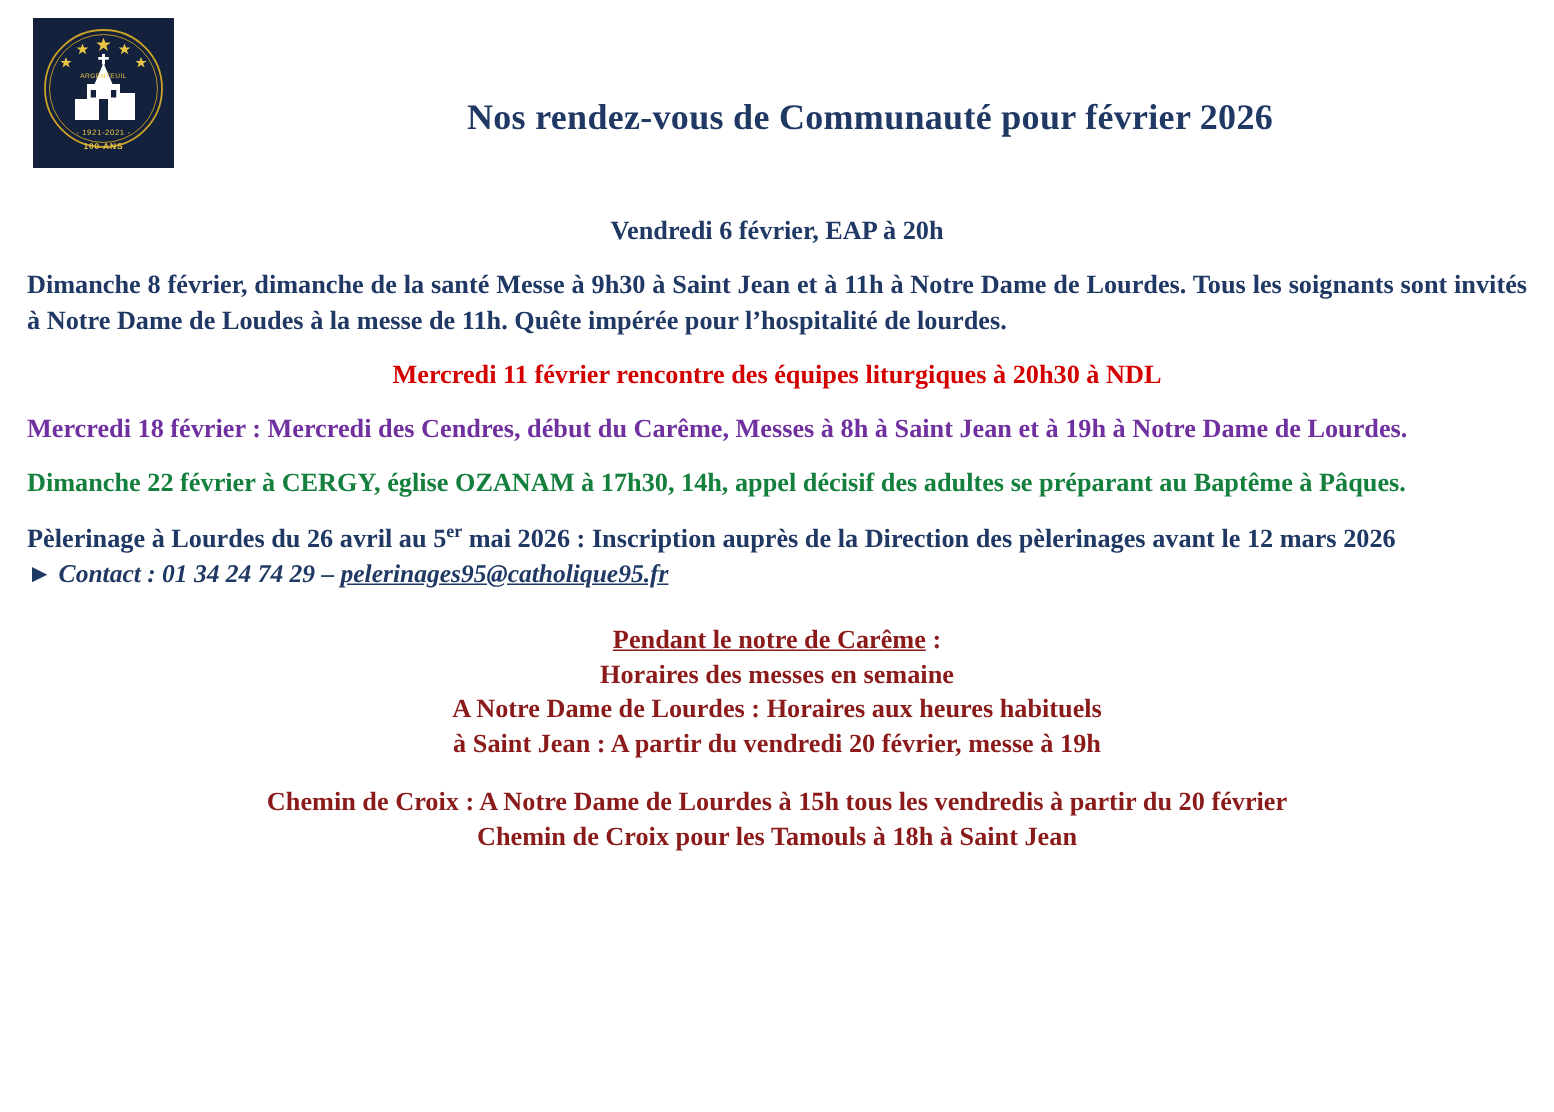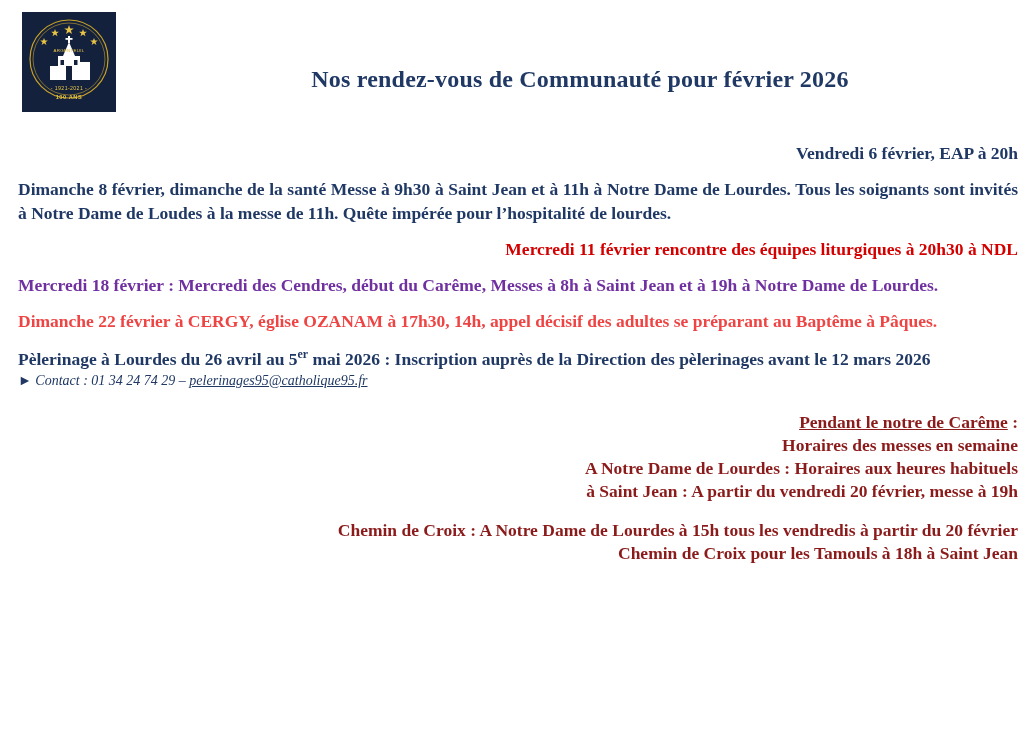--- a/index.html
+++ b/index.html
@@ -53,32 +53,32 @@
     width: 1000px;
   }
   .para {
     font-size: 17.5px;
     font-weight: bold;
     line-height: 1.33;
     margin: 0 0 13px 0;
     text-align: justify;
     text-justify: inter-word;
   }
-  .para.nojust { text-align: right; }
+  .para.nojust { text-align: center; }
   .c-navy  { color: #1f3864; }
   .c-red   { color: #d40000; }
   .c-purple{ color: #7030a0; }
-  .c-green { color: #ef4444; }
+  .c-green { color: #15803d; }
   .c-maroon { color: #8b1a1a; }
   .spacer-15 { height: 15px; }
   .spacer-22 { height: 22px; }
 
   .contact-line {
-    font-size: 14px;
-    font-weight: normal;
+    font-size: 17px;
+    font-weight: bold;
     font-style: italic;
     color: #1f3864;
     margin: 2px 0 0 0;
   }
   .contact-line .arrow { font-style: normal; }
   .mail {
     text-decoration: underline;
     color: #1f3864;
   }
   .underline { text-decoration: underline; }

